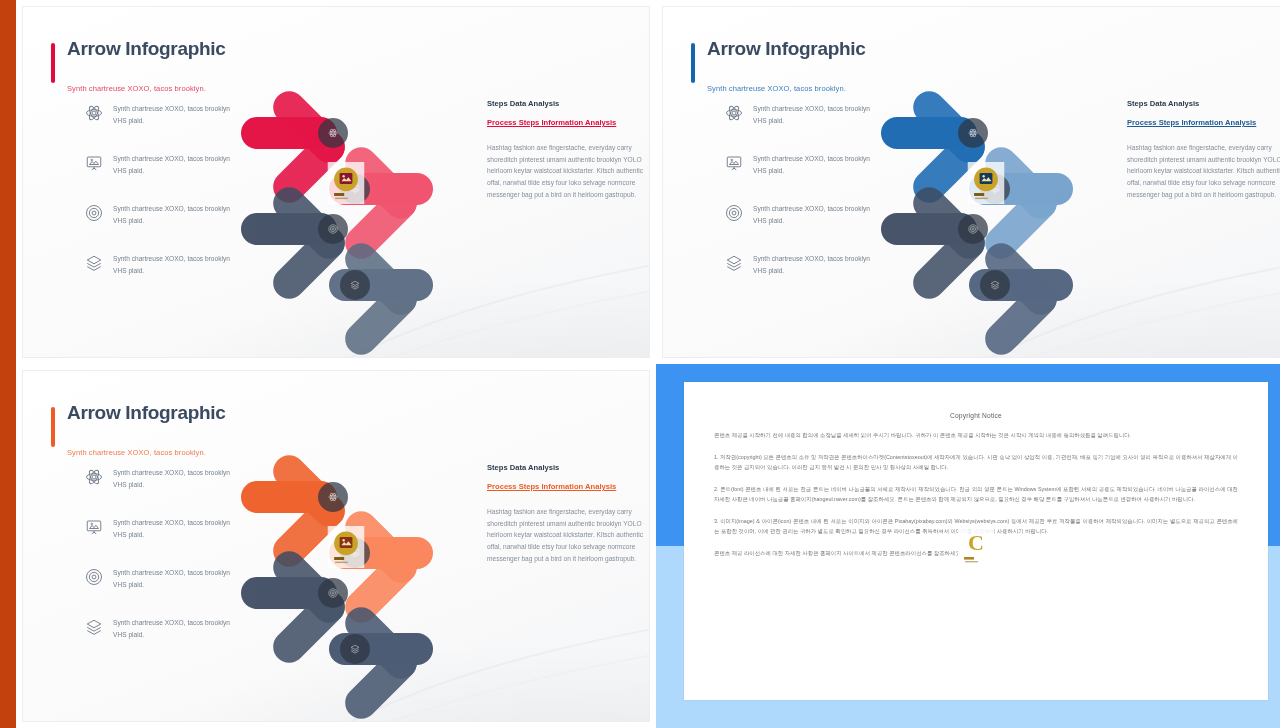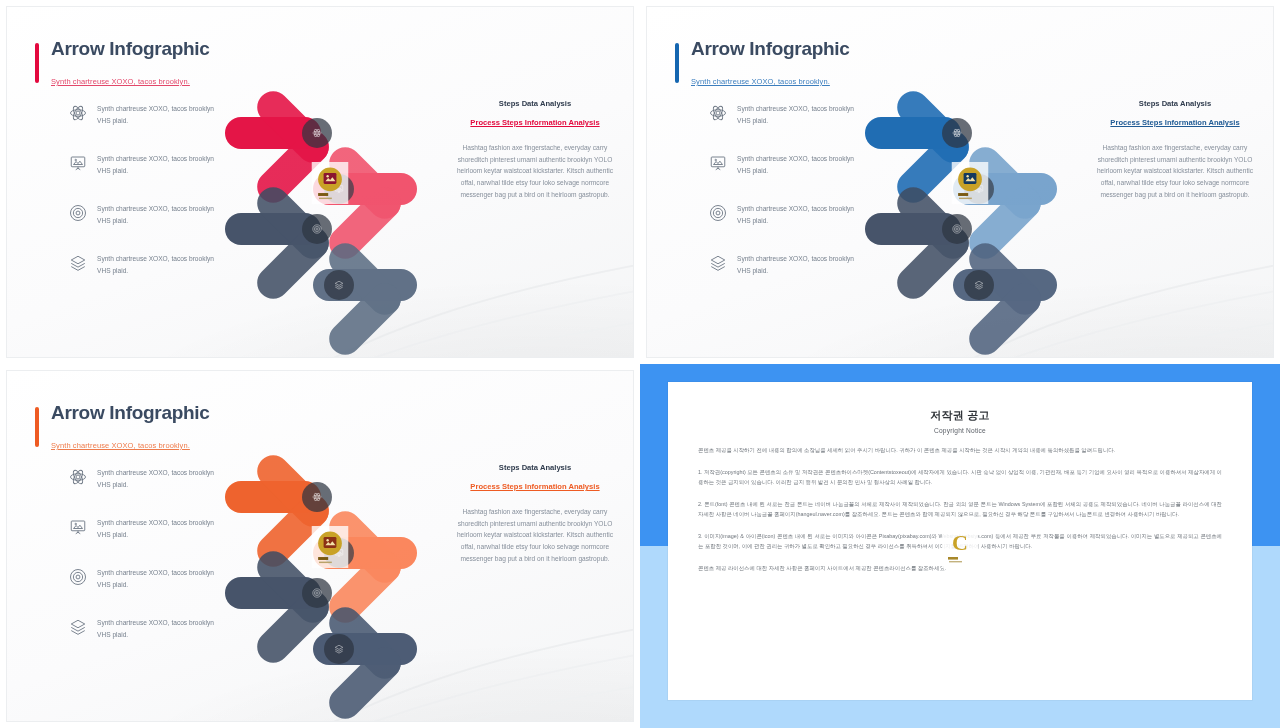--- a/index.html
+++ b/index.html
@@ -7,21 +7,22 @@
     width: 1280px; height: 728px;
     background: #ffffff;
     font-family: "Liberation Sans", sans-serif;
     overflow: hidden;
   }
   .grid {
     width: 1280px; height: 728px;
     display: grid;
     grid-template-columns: 640px 640px;
     grid-template-rows: 364px 364px;
-    background: #c4b5fd;
+    background: #c2410c;
+    padding-left: 16px;
   }
   .panel { position: relative; overflow: hidden; padding: 6px; background:#fff; }
 
   
   .slide {
     position: relative;
     width: 100%; height: 100%;
     background: #fefefe;
     overflow: hidden;
     border: 1px solid #eceef0;
@@ -43,33 +44,33 @@
 
   
   .hdr { position:absolute; left:28px; top:32px; }
   .hdr-bar { position:absolute; left:0; top:4px; width:4px; height:40px; border-radius:2px; }
   .hdr-title {
     margin-left:16px;
     font-size:19px; font-weight:bold; letter-spacing:-0.3px;
     color:#3a4a61; line-height:1.1; white-space:nowrap;
   }
   .hdr-sub {
-    margin-left:16px; margin-top:17px;
-    font-size:7.5px; letter-spacing:.1px; white-space:nowrap;text-decoration:underline;
+    margin-left:16px; margin-top:24px;
+    font-size:7.5px; letter-spacing:.1px; white-space:nowrap;
   }
 
   
   .list { position:absolute; left:62px; top:96px; width:150px; }
   .list-item { display:flex; align-items:flex-start; gap:10px; margin-bottom:27px; }
   .li-icon { width:18px; height:18px; flex:0 0 18px; color:#6c7683; margin-top:1px; }
   .li-icon svg { width:18px; height:18px; display:block; }
   .li-text { font-size:6.6px; line-height:1.75; color:#77818e; }
 
   
-  .rtext { position:absolute; left:448px; top:92px; width:160px;text-align:center; }
+  .rtext { position:absolute; left:464px; top:92px; width:160px; }
   .rt-h1 { font-size:7.6px; font-weight:bold; color:#2f3b4d; margin-bottom:9px; }
   .rt-h2 { font-size:7.6px; font-weight:bold; line-height:1.55; margin-bottom:13px;text-decoration:underline; }
   .rt-body { font-size:6.6px; line-height:1.78; color:#868f9b; }
 
   
   .arrows { position:absolute; left:200px; top:78px; width:250px; height:240px; }
   .arrows svg { width:100%; height:100%; display:block; overflow:visible; }
 
   
   .wm {
@@ -495,21 +496,20 @@
         </div>
       </div>
     </div>
   </div>
 
   <div class="panel" style="padding:0">
     <div class="cp-wrap">
       <div class="cp-bg-top" id="cpTop" style="background: rgb(61, 147, 242);"></div>
       <div class="cp-bg-bot" id="cpBot" style="background: rgb(175, 217, 252);"></div>
       <div class="cp-card">
-        <div class="cp-title">저작권 공고</div>
         <div class="cp-subtitle">Copyright Notice</div>
         <div class="cp-p">콘텐츠 제공을 시작하기 전에 내용의 합의에 소장님을 세세히 읽어 주시기 바랍니다. 귀하가 이 콘텐츠 제공을 시작하는 것은 시작시 계약의 내용에 동의하셨음을 알려드립니다.</div>
         <div class="cp-p">1. 저작권(copyright) 모든 콘텐츠의 소유 및 저작권은 콘텐츠하이스마켓(Contentstoxeout)에 세작자에게 있습니다. 시판 승낙 없이 상업적 이용, 기관전재, 배포 등기 기업에 요사이 영리 목적으로 이용하셔서 제삼자에게 이용하는 것은 금지되어 있습니다. 이러한 금지 행위 발견 시 문의한 민사 및 형사상의 사례일 합니다.</div>
         <div class="cp-p">2. 폰트(font) 콘텐츠 내에 된 서로는 한글 폰트는 네이버 나눔글꼴의 서체로 제작사이 제작되었습니다. 한글 외의 영문 폰트는 Windows System에 포함된 서체의 공용도 제작되었습니다. 네이버 나눔글꼴 라이선스에 대한 자세한 사항은 네이버 나눔글꼴 홈페이지(hangeul.naver.com)를 참조하세요. 폰트는 콘텐츠와 함께 제공되지 않으므로, 필요하신 경우 해당 폰트를 구입하셔서 나눔폰트로 변경하여 사용하시기 바랍니다.</div>
         <div class="cp-p">3. 이미지(image) &amp; 아이콘(icon) 콘텐츠 내에 된 서로는 이미지와 아이콘은 Pixabay(pixabay.com)와 Websiys(websiys.com) 등에서 제공한 무료 저작물을 이용하여 제작되었습니다. 이미지는 별도으로 제공되고 콘텐츠에는 포함한 것이며, 이에 관한 권리는 귀하가 별도로 확인하고 필요하신 경우 라이선스를 취득하셔서 이미지를 변경하여 사용하시기 바랍니다.</div>
         <div class="cp-p">콘텐츠 제공 라이선스에 대한 자세한 사항은 홈페이지 사이트에서 제공한 콘텐츠라이선스를 참조하세요.</div>
       </div>
       <div class="cp-wm">
         <svg viewBox="0 0 36 44">
           <rect x="0" y="0" width="36" height="44" fill="rgba(255,255,255,0.85)"></rect>

